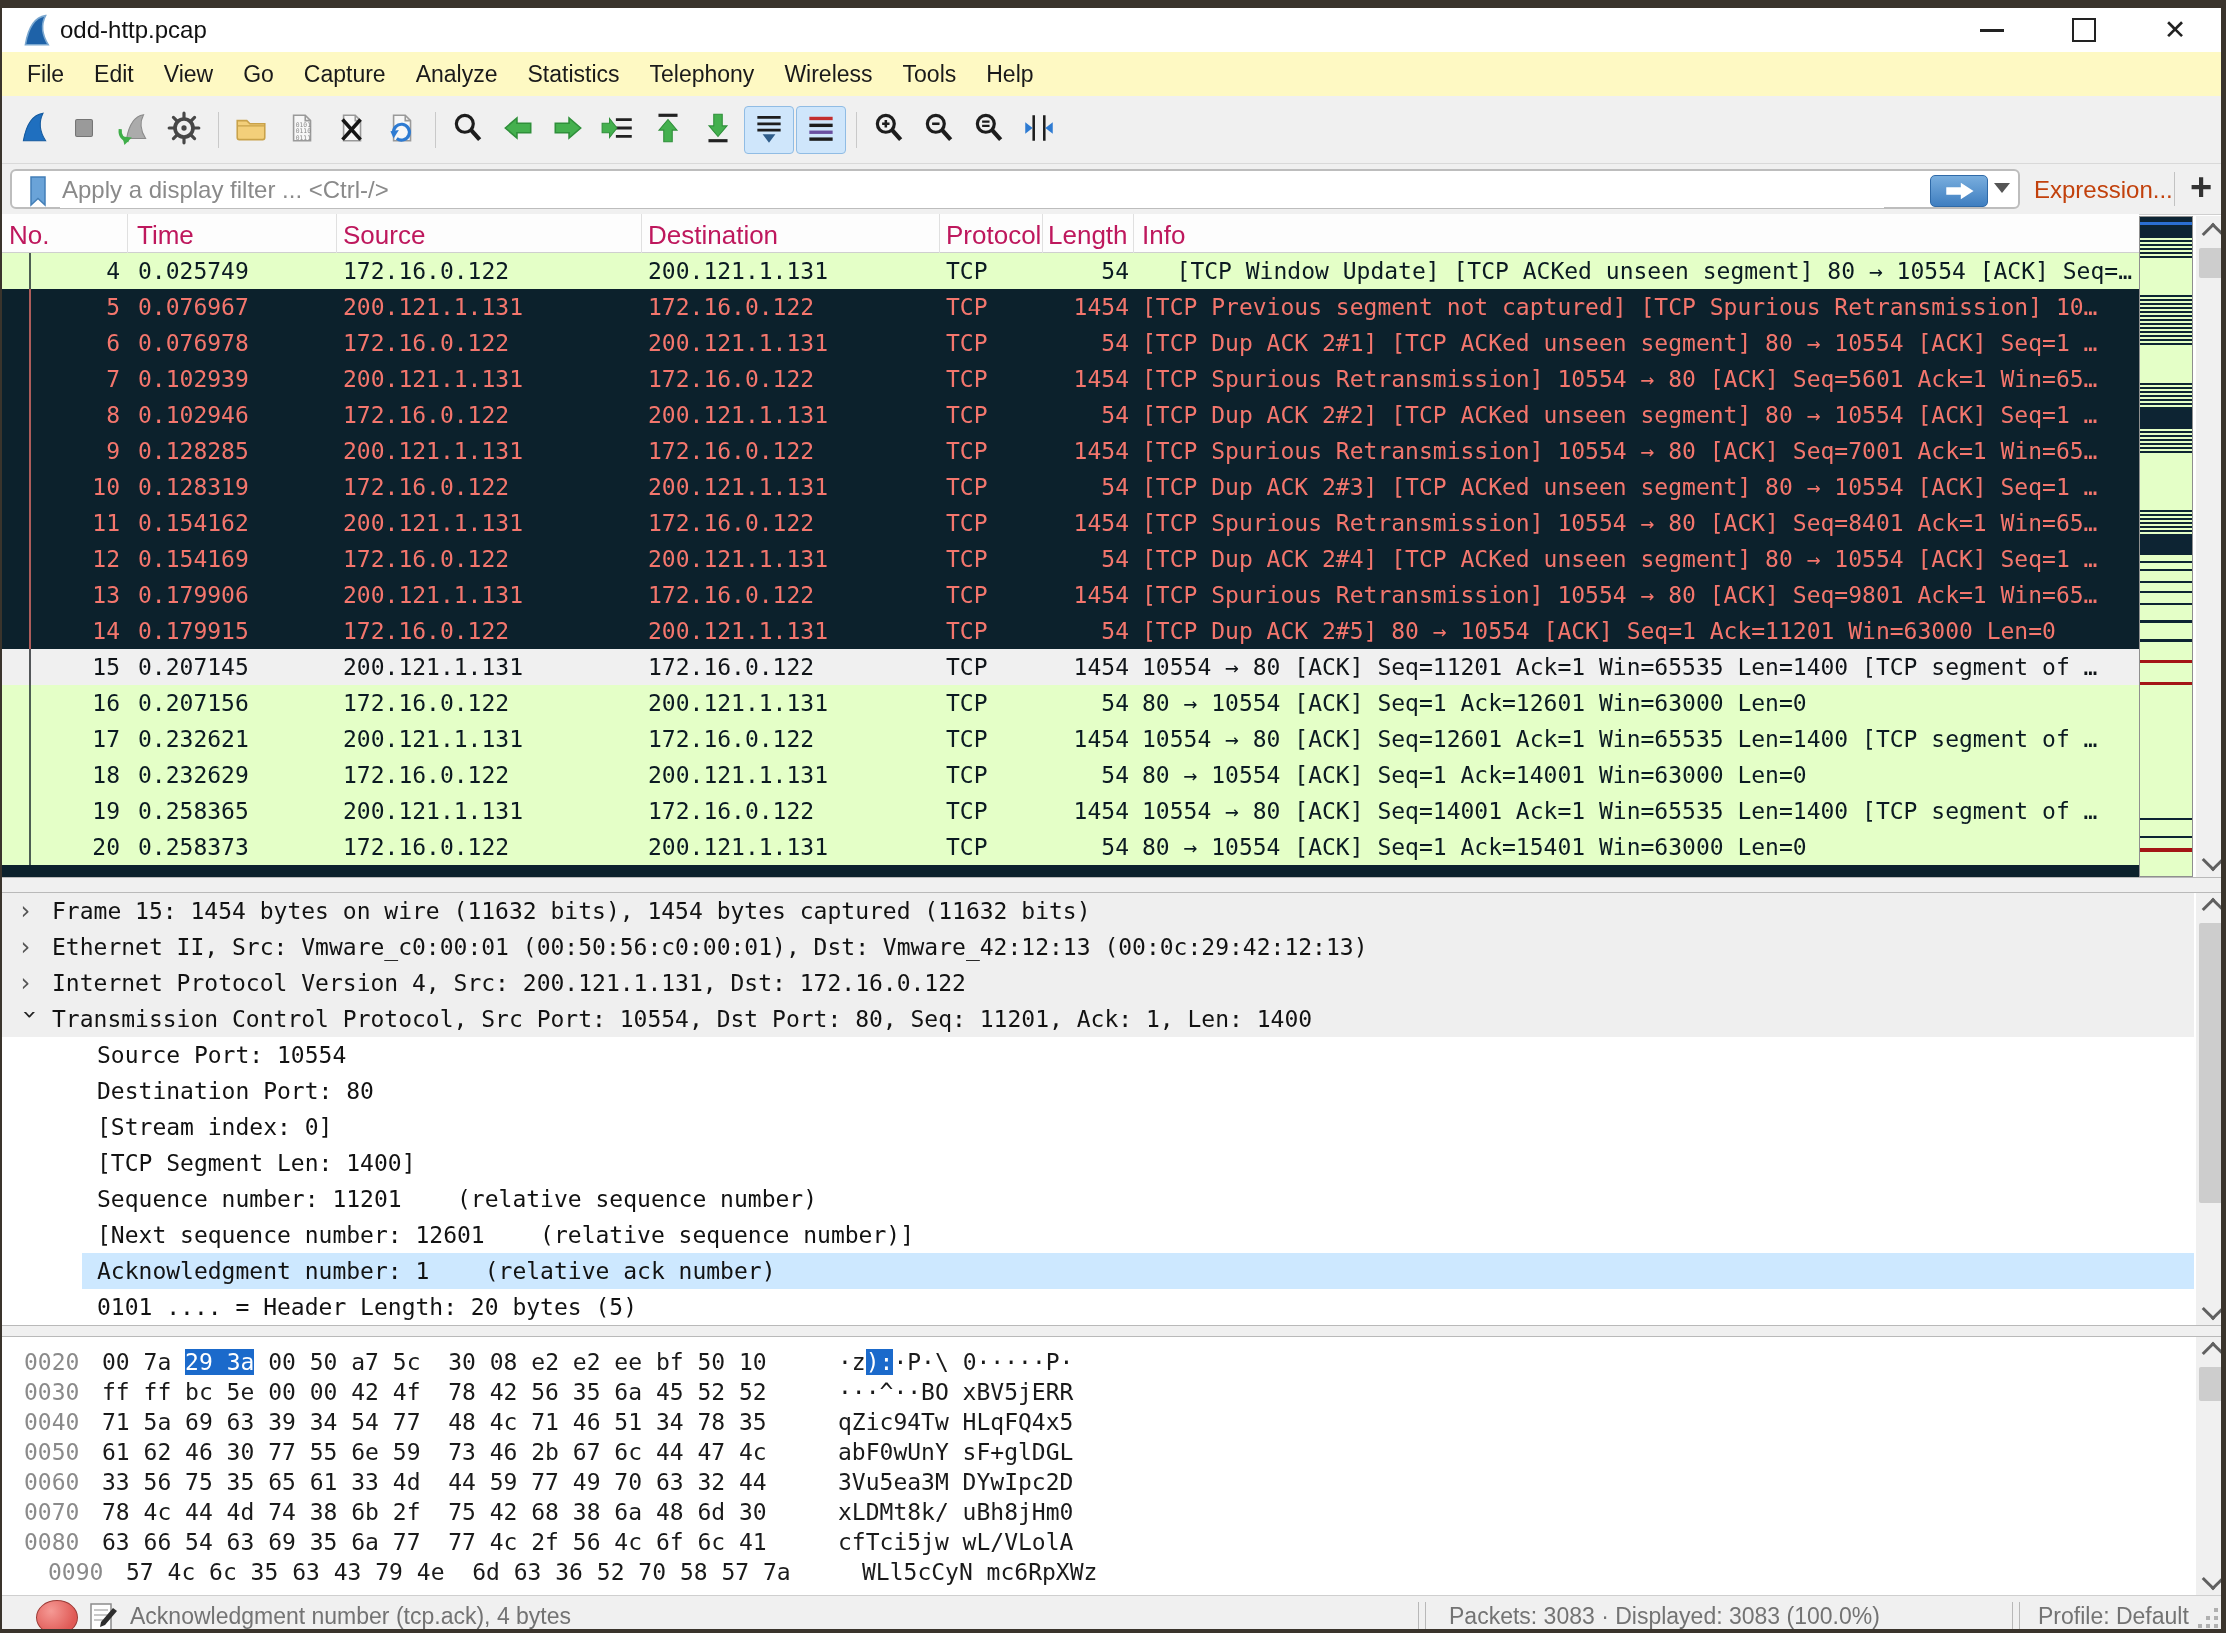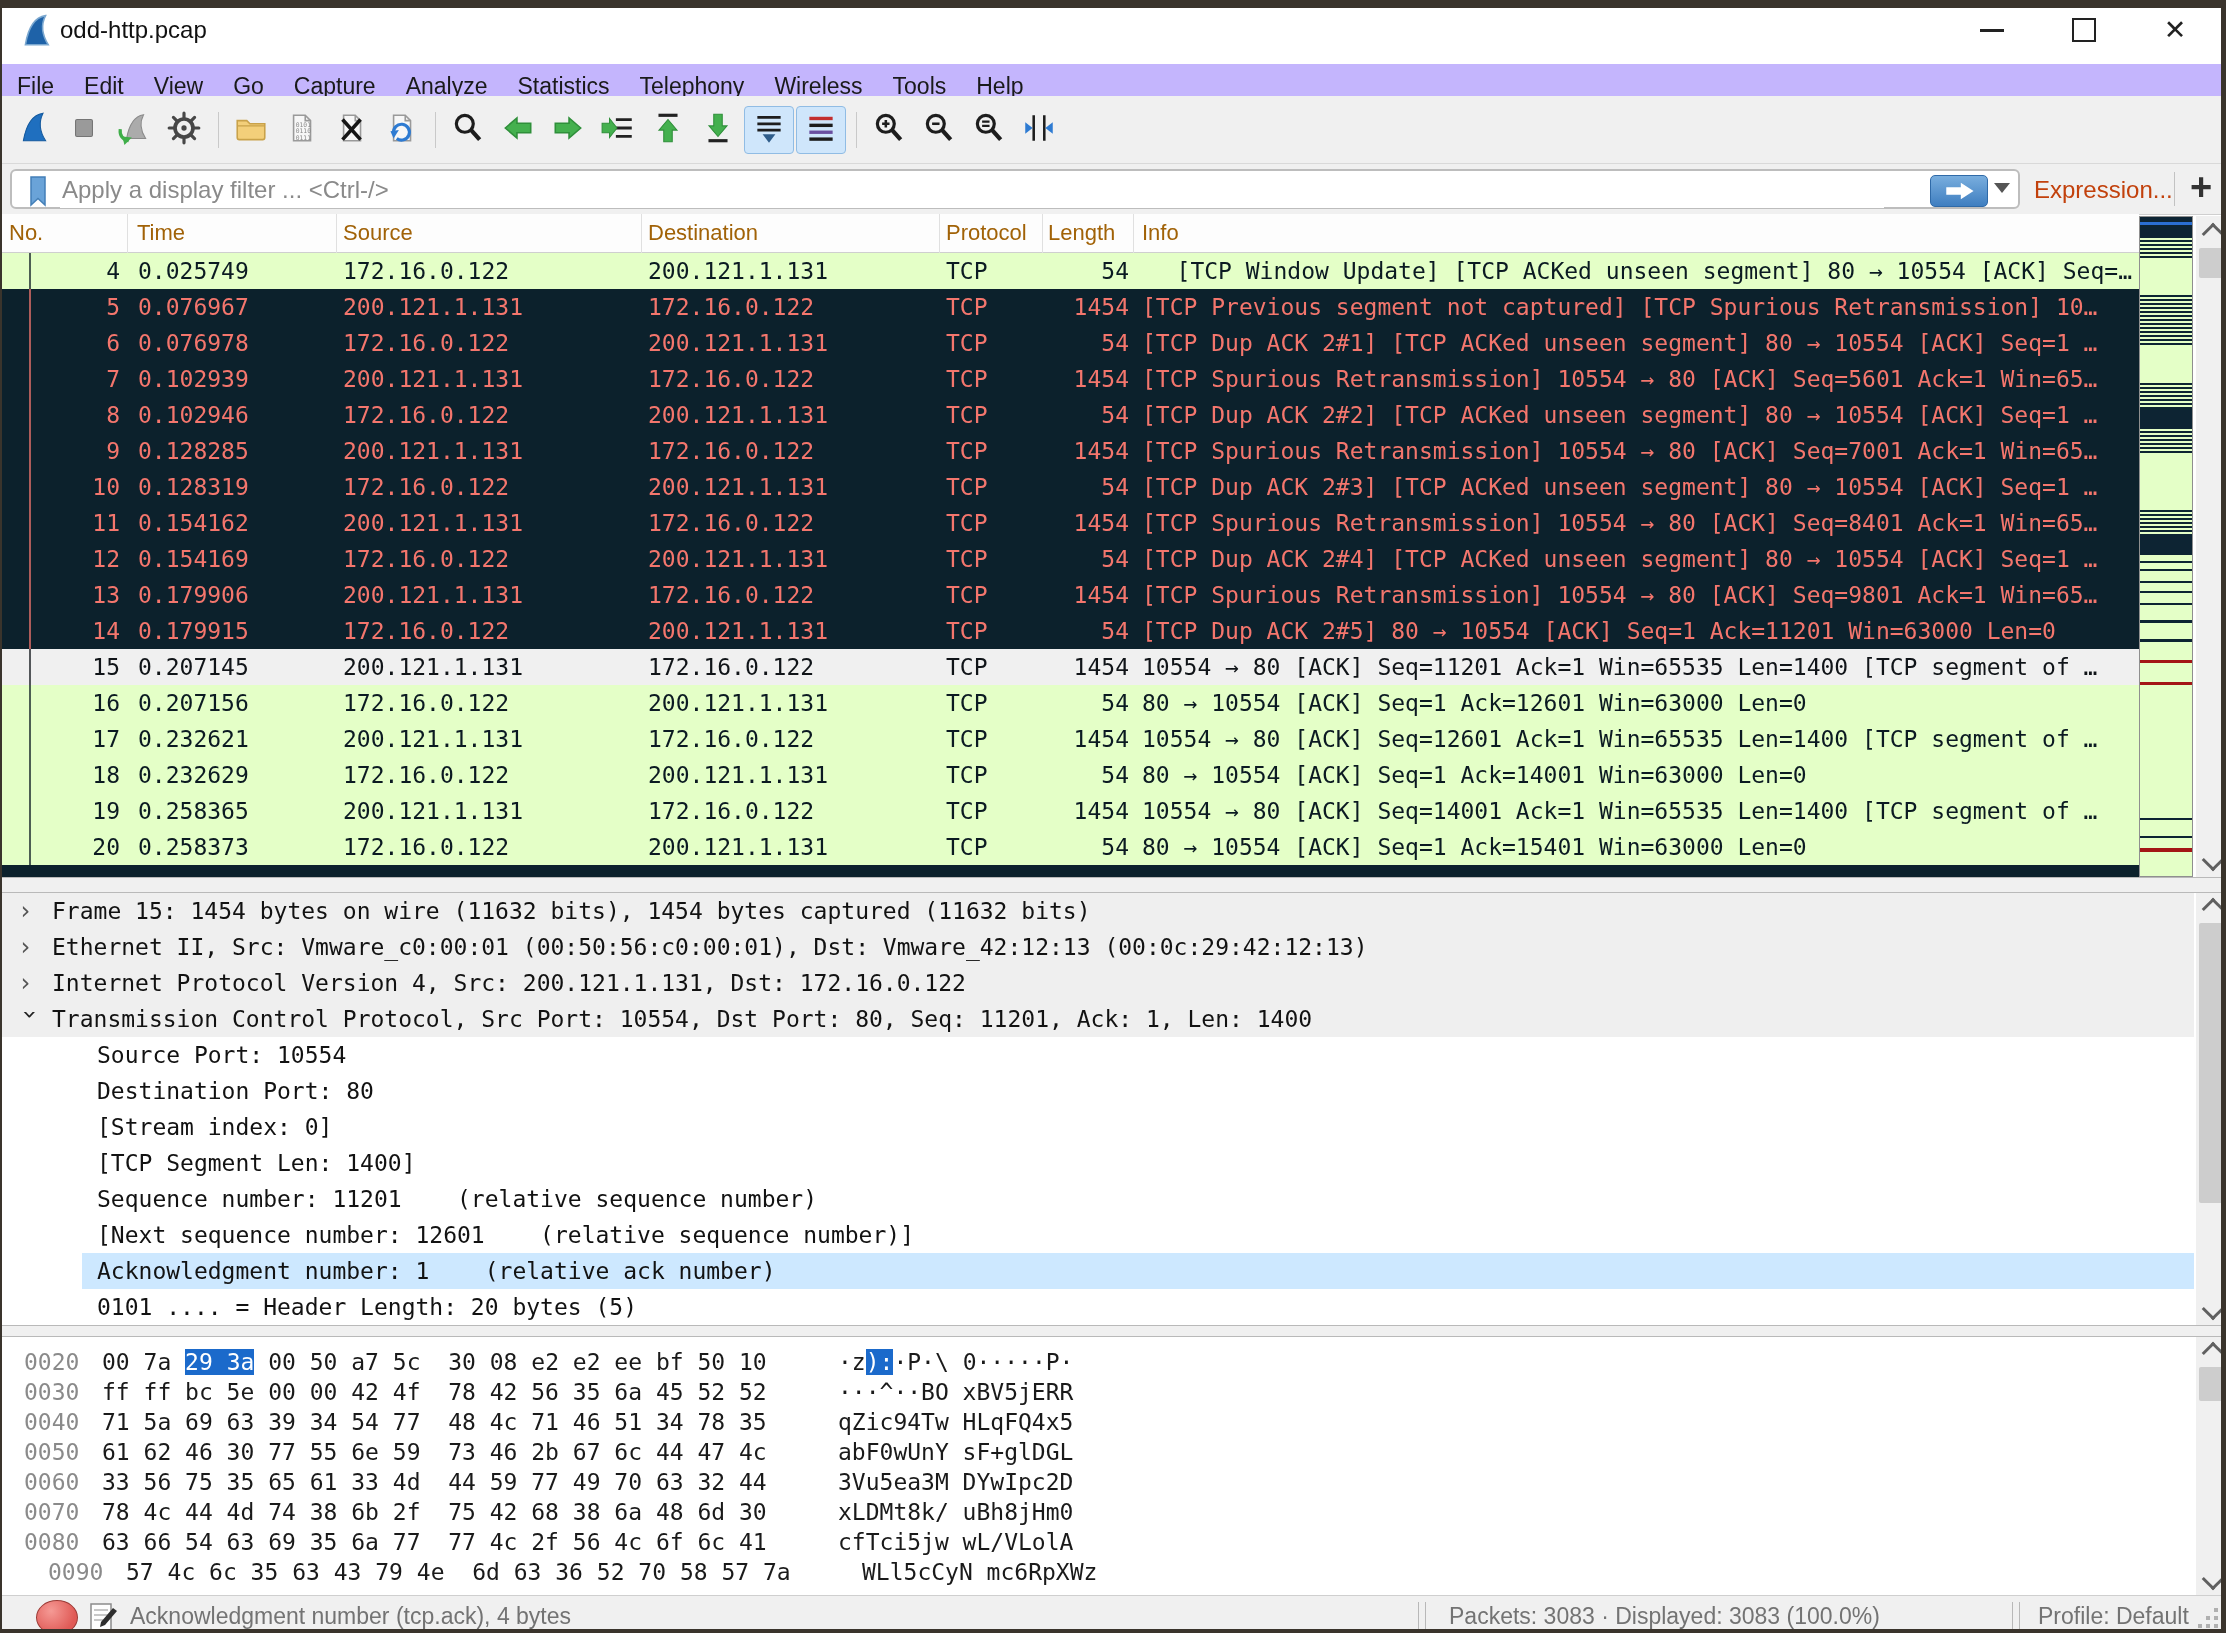--- a/index.html
+++ b/index.html
@@ -15,21 +15,21 @@
 
   
   .titlebar{left:0;top:0;width:100%;height:44px;background:#ffffff;}
   .title-text{left:58px;top:8px;font-size:24px;color:#111;}
   .winbtn{top:0;width:92px;height:44px;display:flex;align-items:center;justify-content:center;cursor:default;}
   .min-glyph{width:24px;height:3px;background:#222;}
   .max-glyph{width:20px;height:20px;border:2.5px solid #222;}
   .close-glyph{font-size:27px;color:#222;line-height:1;}
 
   
-  .menubar{left:0;top:56px;width:100%;height:44px;background:#c4b5fd;display:flex;align-items:center;padding-left:0;box-sizing:border-box;}
+  .menubar{left:0;top:44px;width:100%;height:44px;background:#fef9c3;display:flex;align-items:center;padding-left:10px;box-sizing:border-box;}
   .menu-item{font-size:23px;color:#1a1a1a;padding:6px 15px;}
 
   
   .toolbar{left:0;top:88px;width:100%;height:68px;background:#f0f0f0;display:flex;align-items:center;padding-left:8px;box-sizing:border-box;border-bottom:1px solid #d9d9d9;}
   .tbtn{width:48px;height:46px;display:flex;align-items:center;justify-content:center;border-radius:4px;margin-right:2px;}
   .tbtn.hl{background:#cfe6fb;border:1px solid #90bce4;}
   .tsep{width:1px;height:36px;background:#c9c9c9;margin:0 8px;}
 
   
   .filterbar{left:0;top:156px;width:100%;height:50px;background:#f0f0f0;border-bottom:1px solid #cfcfcf;}
@@ -37,21 +37,21 @@
   .filter-input{position:absolute;left:48px;top:1px;width:1820px;height:34px;border:none;outline:none;font-size:24px;color:#333;font-family:"Liberation Sans",sans-serif;}
   .filter-input::placeholder{color:#8a8a8a;}
   .apply-btn{left:1918px;top:4px;width:56px;height:30px;background:linear-gradient(#79aede,#3f7ec0);border:1px solid #2f6aa8;border-radius:5px;display:flex;align-items:center;justify-content:center;}
   .apply-caret{left:1982px;top:12px;width:0;height:0;border-left:8px solid transparent;border-right:8px solid transparent;border-top:10px solid #555;}
   .expr-label{left:2032px;top:12px;font-size:24px;color:#c2410c;}
   .filter-sep{left:2172px;top:8px;width:1px;height:34px;background:#c2c2c2;}
   .add-btn{left:2188px;top:2px;font-size:38px;color:#333;font-weight:bold;}
 
   
   .list-header{left:0;top:206px;width:2137px;height:39px;background:#fdfdfd;border-bottom:1px solid #cfcfcf;box-sizing:border-box;}
-  .hcell{top:6px;font-size:22px;color:#a16207;text-align:center;}
+  .hcell{top:6px;font-size:26px;color:#be185d;text-align:center;}
   .hsep{top:0;width:1px;height:39px;background:#e0e0e0;}
   .list-body{left:0;top:245px;width:2137px;height:624px;background:#fff;overflow:hidden;}
   .prow{left:0;width:2137px;height:36px;}
   .prow .cell{position:absolute;top:0;height:36px;line-height:36px;font-size:23px;white-space:pre;overflow:hidden;}
   .streamline{position:absolute;left:27px;top:0;width:2px;height:36px;opacity:.7;}
   .row-green{background:#e4ffc7;color:#0b1a22;}
   .row-dark{background:#0c212c;color:#f4766d;}
   .row-sel{background:#f0f0f0;color:#101418;}
   .partialrow{left:0;top:857px;width:2137px;height:12px;background:#0c212c;}
 

